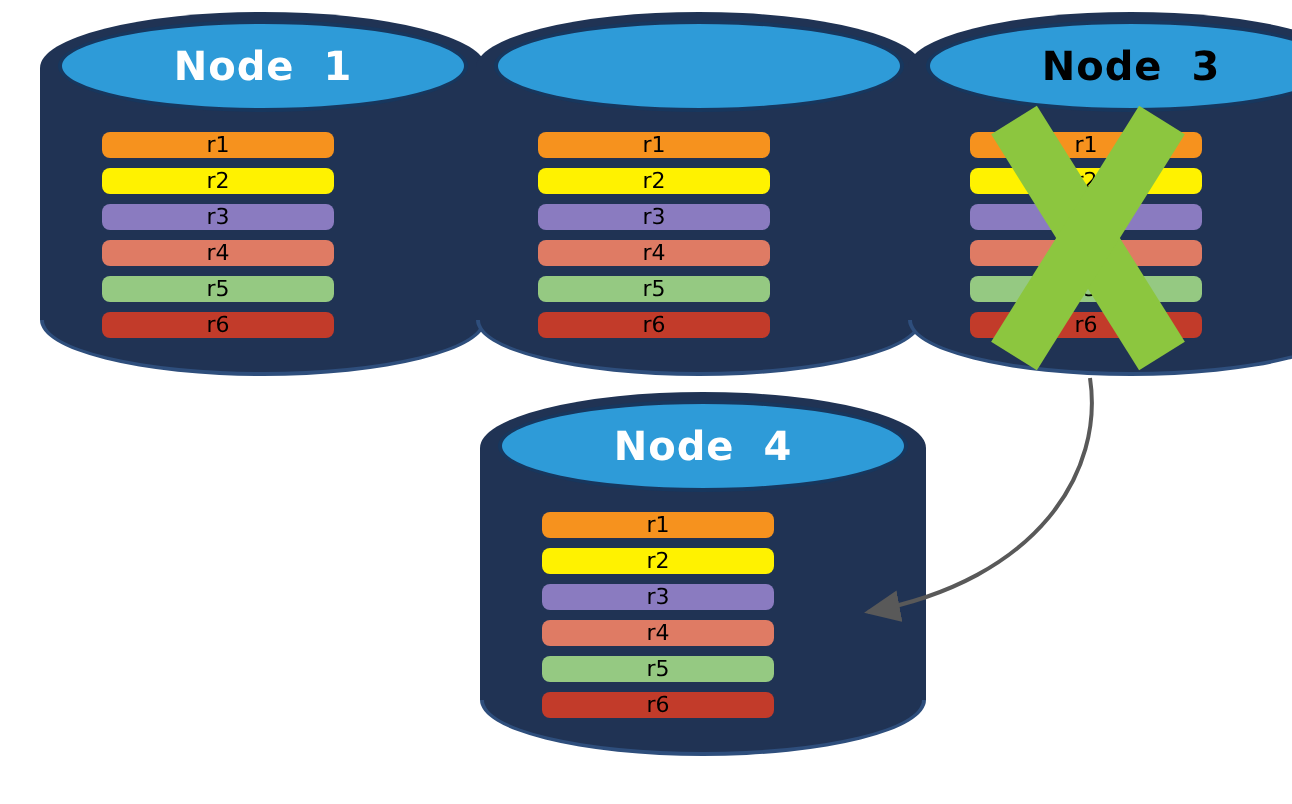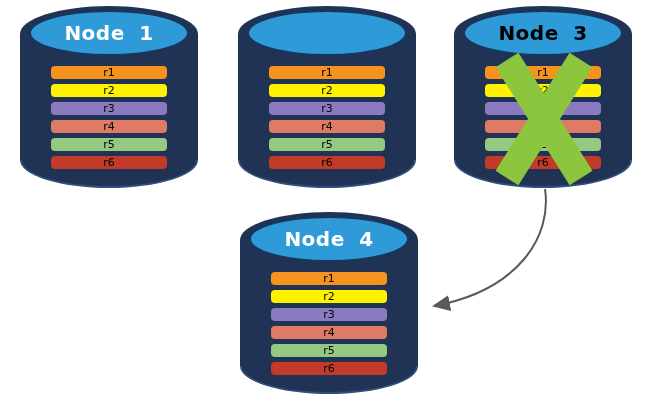--- a/index.html
+++ b/index.html
@@ -12,25 +12,26 @@
     position: relative;
     width: 646px;
     height: 402px;
     overflow: hidden;
     background: #ffffff;
   }
   .cylinder {
     position: absolute;
     width: 178px;
     height: 182px;
+    padding-left: 45px;
   }
   .node1 { left: 20px;  top: 6px; }
   .node2 { left: 238px; top: 6px; }
   .node3 { left: 454px; top: 6px; }
-  .node4 { left: 240px; top: 212px; }
+  .node4 { left: 240px; top: 196px; }
 
   .cap {
     position: absolute;
     left: 0;
     width: 100%;
     height: 56px;
     border-radius: 50%;
     box-sizing: border-box;
   }
   .cap.top    { top: 0; }

